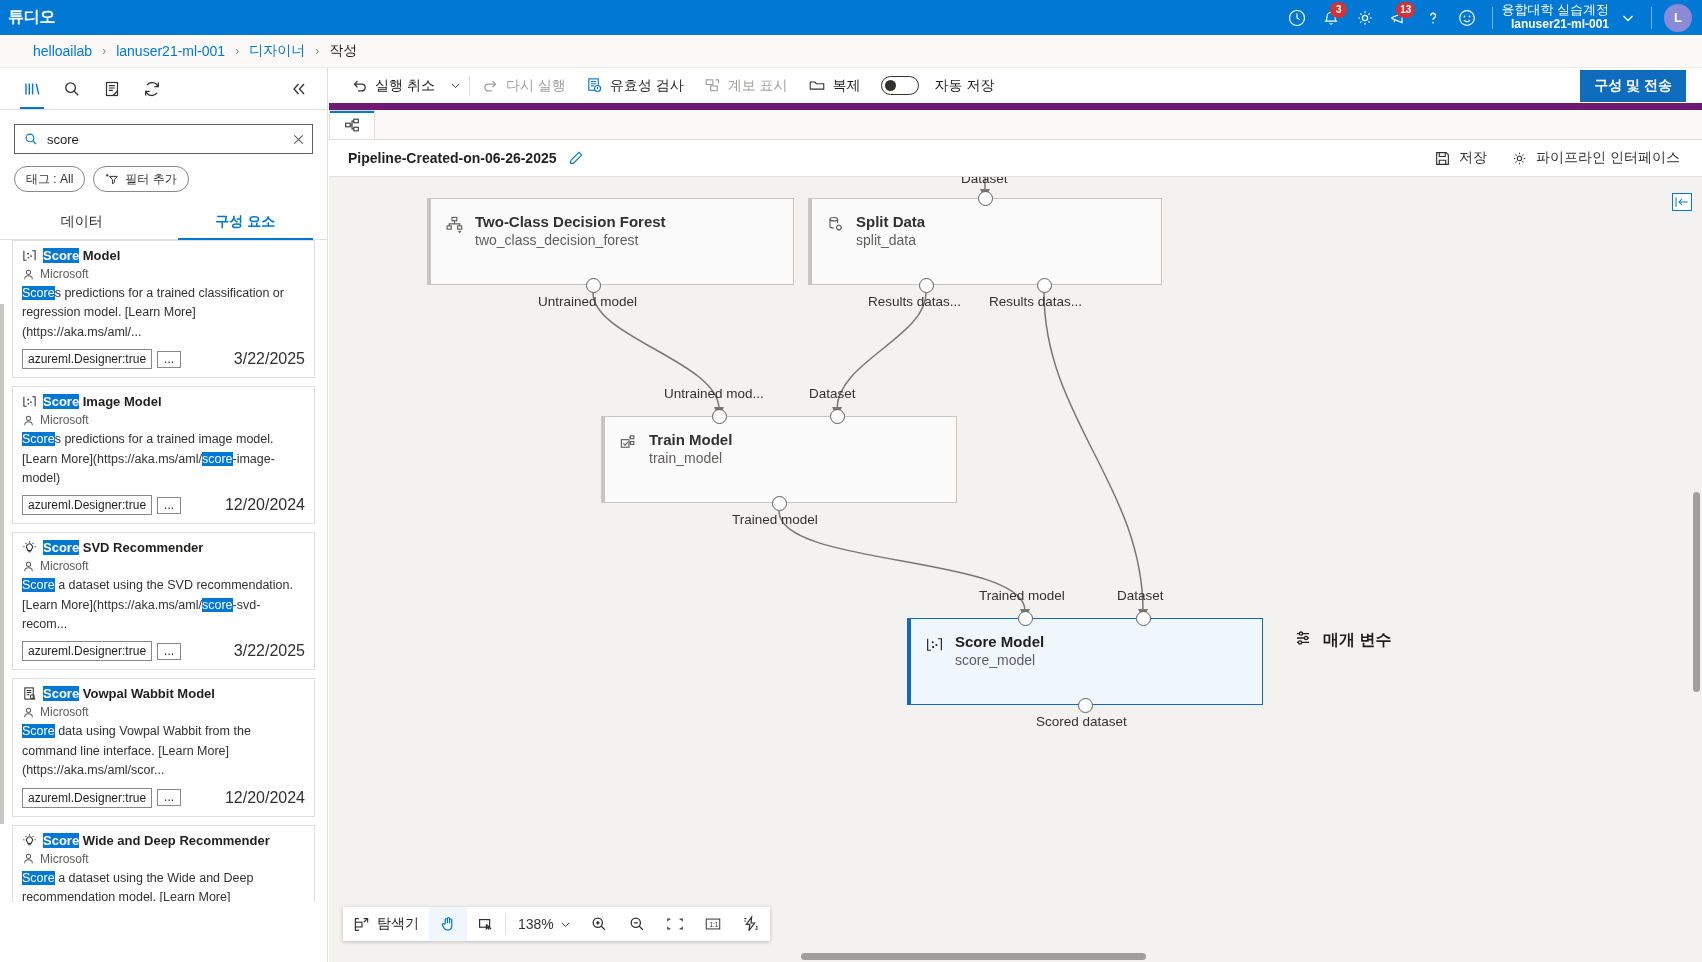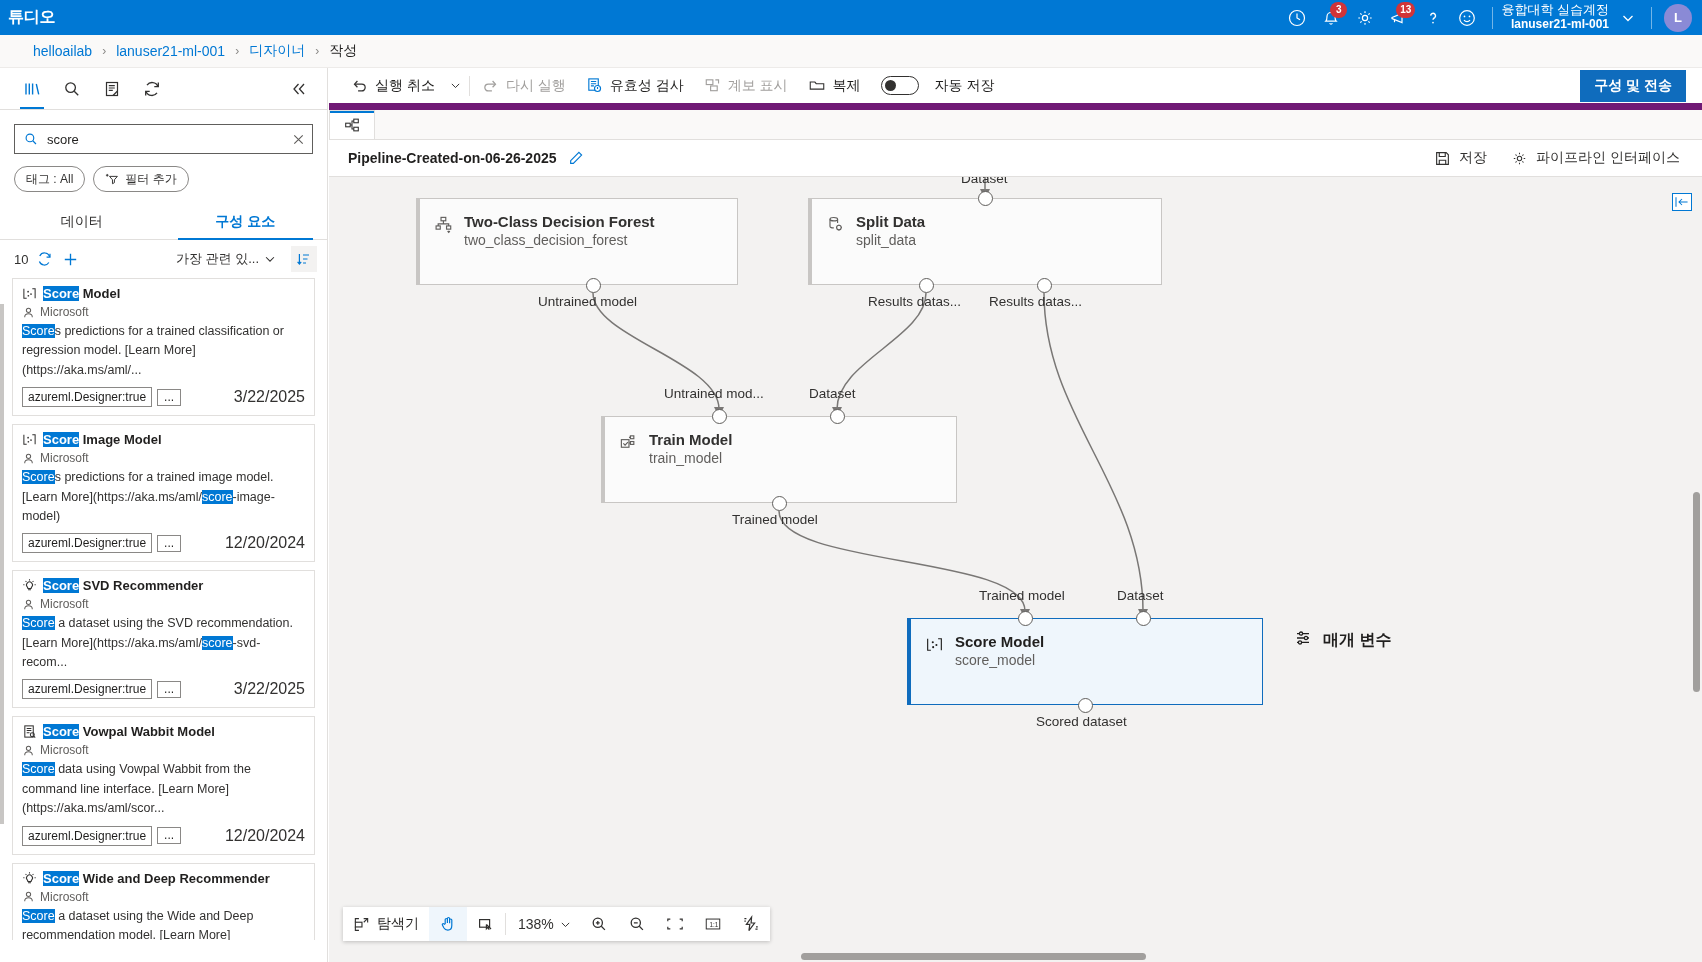--- a/index.html
+++ b/index.html
@@ -377,46 +377,20 @@
         </svg>
       <span>필터 추가</span>
     </div>
   </div>
 
   <div class="tabs">
     <div class="tab">데이터</div>
     <div class="tab active">구성 요소</div>
   </div>
 
-  <div class="listhdr">
-    <span class="cnt">10</span>
-    <span class="lh-ico">
-      <svg width="17" height="17" viewBox="0 0 18 18" fill="none" stroke="#0078d4" stroke-width="1.3">
-          <path d="M14.5 6.2A5.6 5.6 0 004 5.4M3.6 11.2a5.6 5.6 0 0010 1"></path>
-          <path d="M14.8 2.9v3.6h-3.6"></path>
-        </svg>
-    </span>
-    <span class="lh-ico">
-      <svg width="19" height="19" viewBox="0 0 20 20" fill="none" stroke="#0078d4" stroke-width="1.4">
-          <path d="M10 4v12M4 10h12"></path>
-        </svg>
-    </span>
-    <div class="sortsel">
-      <span>가장 관련 있...</span>
-      <svg width="14" height="14" viewBox="0 0 16 16" fill="none" stroke="#323130" stroke-width="1.2">
-          <path d="M3.5 6l4.5 4.5L12.5 6"></path>
-        </svg>
-    </div>
-    <div class="sortdir">
-      <svg width="16" height="16" viewBox="0 0 16 16" fill="none" stroke="#0078d4" stroke-width="1.2">
-          <path d="M7 4h6M7 8h4.5M7 12h3"></path>
-          <path d="M3.4 3v10M1.6 10.8l1.8 2.2 1.8-2.2"></path>
-        </svg>
-    </div>
-  </div>
 
   <div class="results">
 
     <div class="card">
       <div class="card-title">
         <svg width="15" height="15" viewBox="0 0 16 16" fill="none" stroke="#323130" stroke-width="1.1">
             <path d="M2 3v10h3M11 3h3v10"></path>
             <circle cx="6.5" cy="6" r=".9" fill="#323130" stroke="none"></circle>
             <circle cx="9.6" cy="8.6" r=".9" fill="#323130" stroke="none"></circle>
             <circle cx="6.8" cy="10.4" r=".9" fill="#323130" stroke="none"></circle>
@@ -643,21 +617,21 @@
 
     <path d="M450 334 C450 390, 696 378, 696 434" stroke="#797775" stroke-width="1.5" fill="none"></path>
     <polygon points="696,442 691,432 701,432" fill="#797775"></polygon>
 
     <path d="M656 -10 L656 14" stroke="#797775" stroke-width="1.5" fill="none"></path>
     <polygon points="656,22 651,12 661,12" fill="#797775"></polygon>
   </svg>
 
   <div class="portlabel" style="left:632px; top:-6px;">Dataset</div>
 
-  <div class="node" style="left:87px; top:21px; width:322px; height:87px;">
+  <div class="node" style="left:98px; top:21px; width:367px; height:87px;">
     <div class="node-head">
       <span class="node-ico">
         <svg width="19" height="19" viewBox="0 0 20 20" fill="none" stroke="#605e5c" stroke-width="1.2">
             <rect x="7.4" y="2.5" width="5" height="3.6"></rect>
             <rect x="2.2" y="11.5" width="4.4" height="3.4"></rect>
             <rect x="13.2" y="11.5" width="4.4" height="3.4"></rect>
             <path d="M9.9 6.1v3.2M4.4 11.5V9.3h11.1v2.2"></path>
             <path d="M15.5 16.6v1.6M14.3 17l1.2 1.3 1.2-1.3"></path>
           </svg>
       </span>

